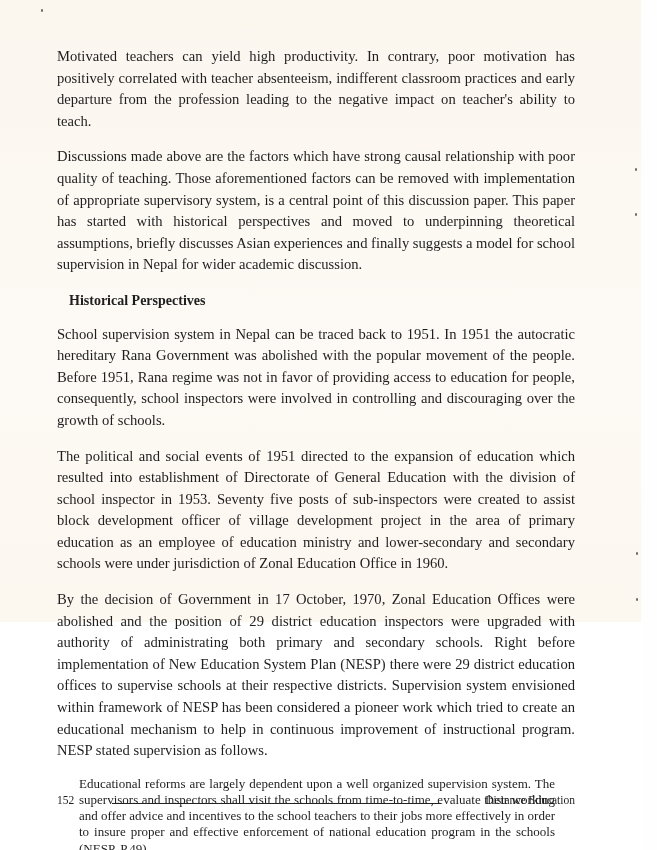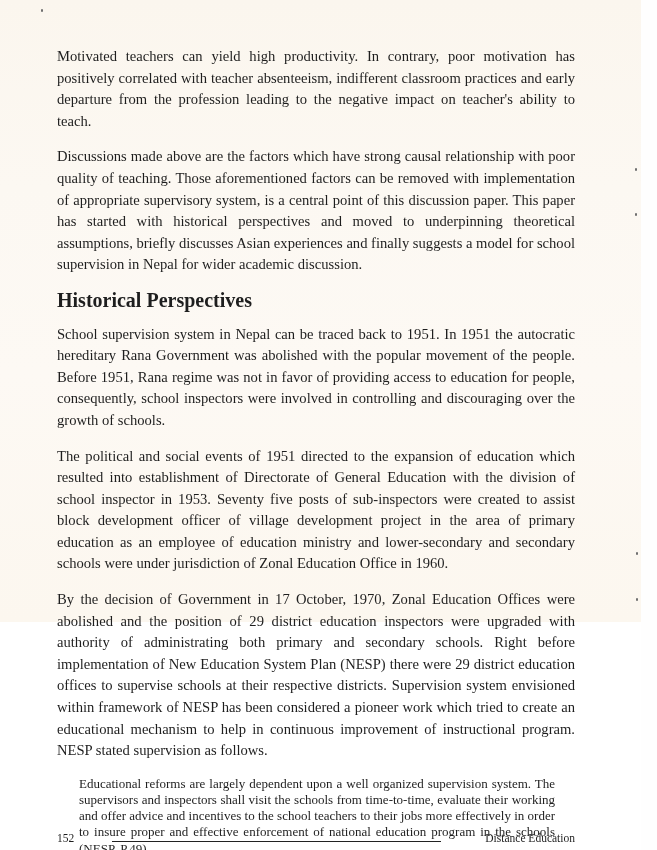--- a/index.html
+++ b/index.html
@@ -38,34 +38,34 @@
       color: #1e1e1e;
       font-size: 14.6px;
       line-height: 21.6px;
     }
     .para {
       margin: 0 0 14px 0;
       text-align: justify;
     }
     .heading {
       font-weight: bold;
-      margin: 0 0 12px 0;
-      font-size: 20px;
+      margin: 0 0 12px 12px;
+      font-size: 14px;
     }
     .quote {
       margin: 14px 20px 18px 22px;
       font-size: 13px;
       line-height: 16.2px;
       text-align: justify;
       font-family: "Liberation Serif", serif;
     }
     .footer {
       position: absolute;
       left: 57px;
-      top: 832px;
+      top: 794px;
       width: 518px;
       display: flex;
       align-items: flex-end;
       font-family: "Liberation Serif", serif;
       font-size: 11.5px;
       color: #1e1e1e;
       gap: 38px;
     }
     .footer .rule {
       flex: 1;

